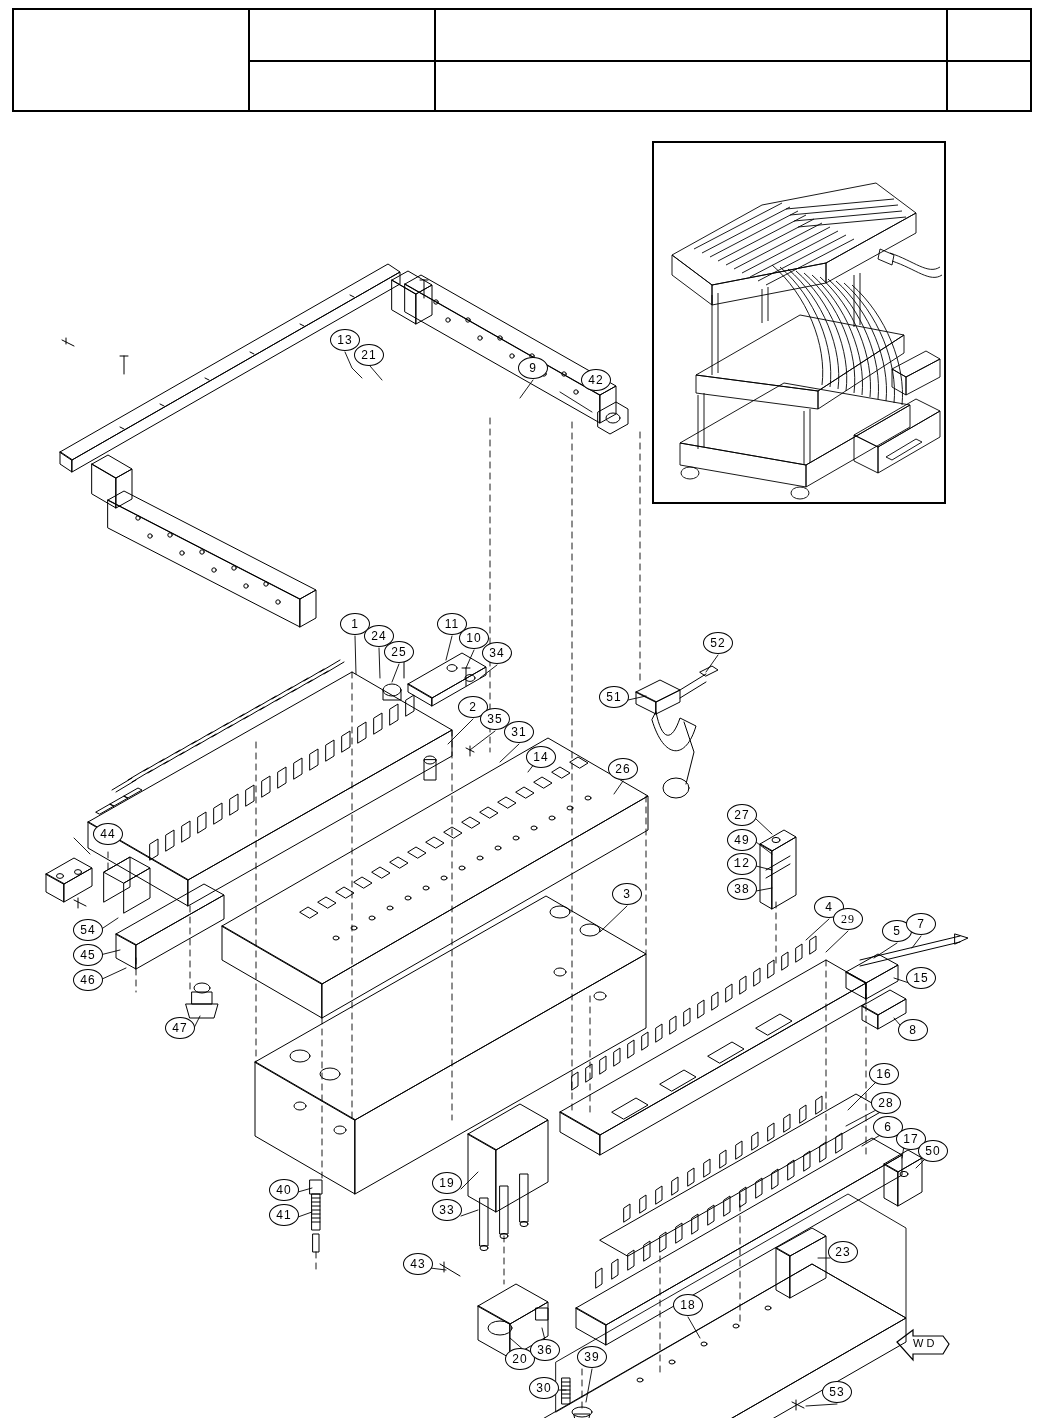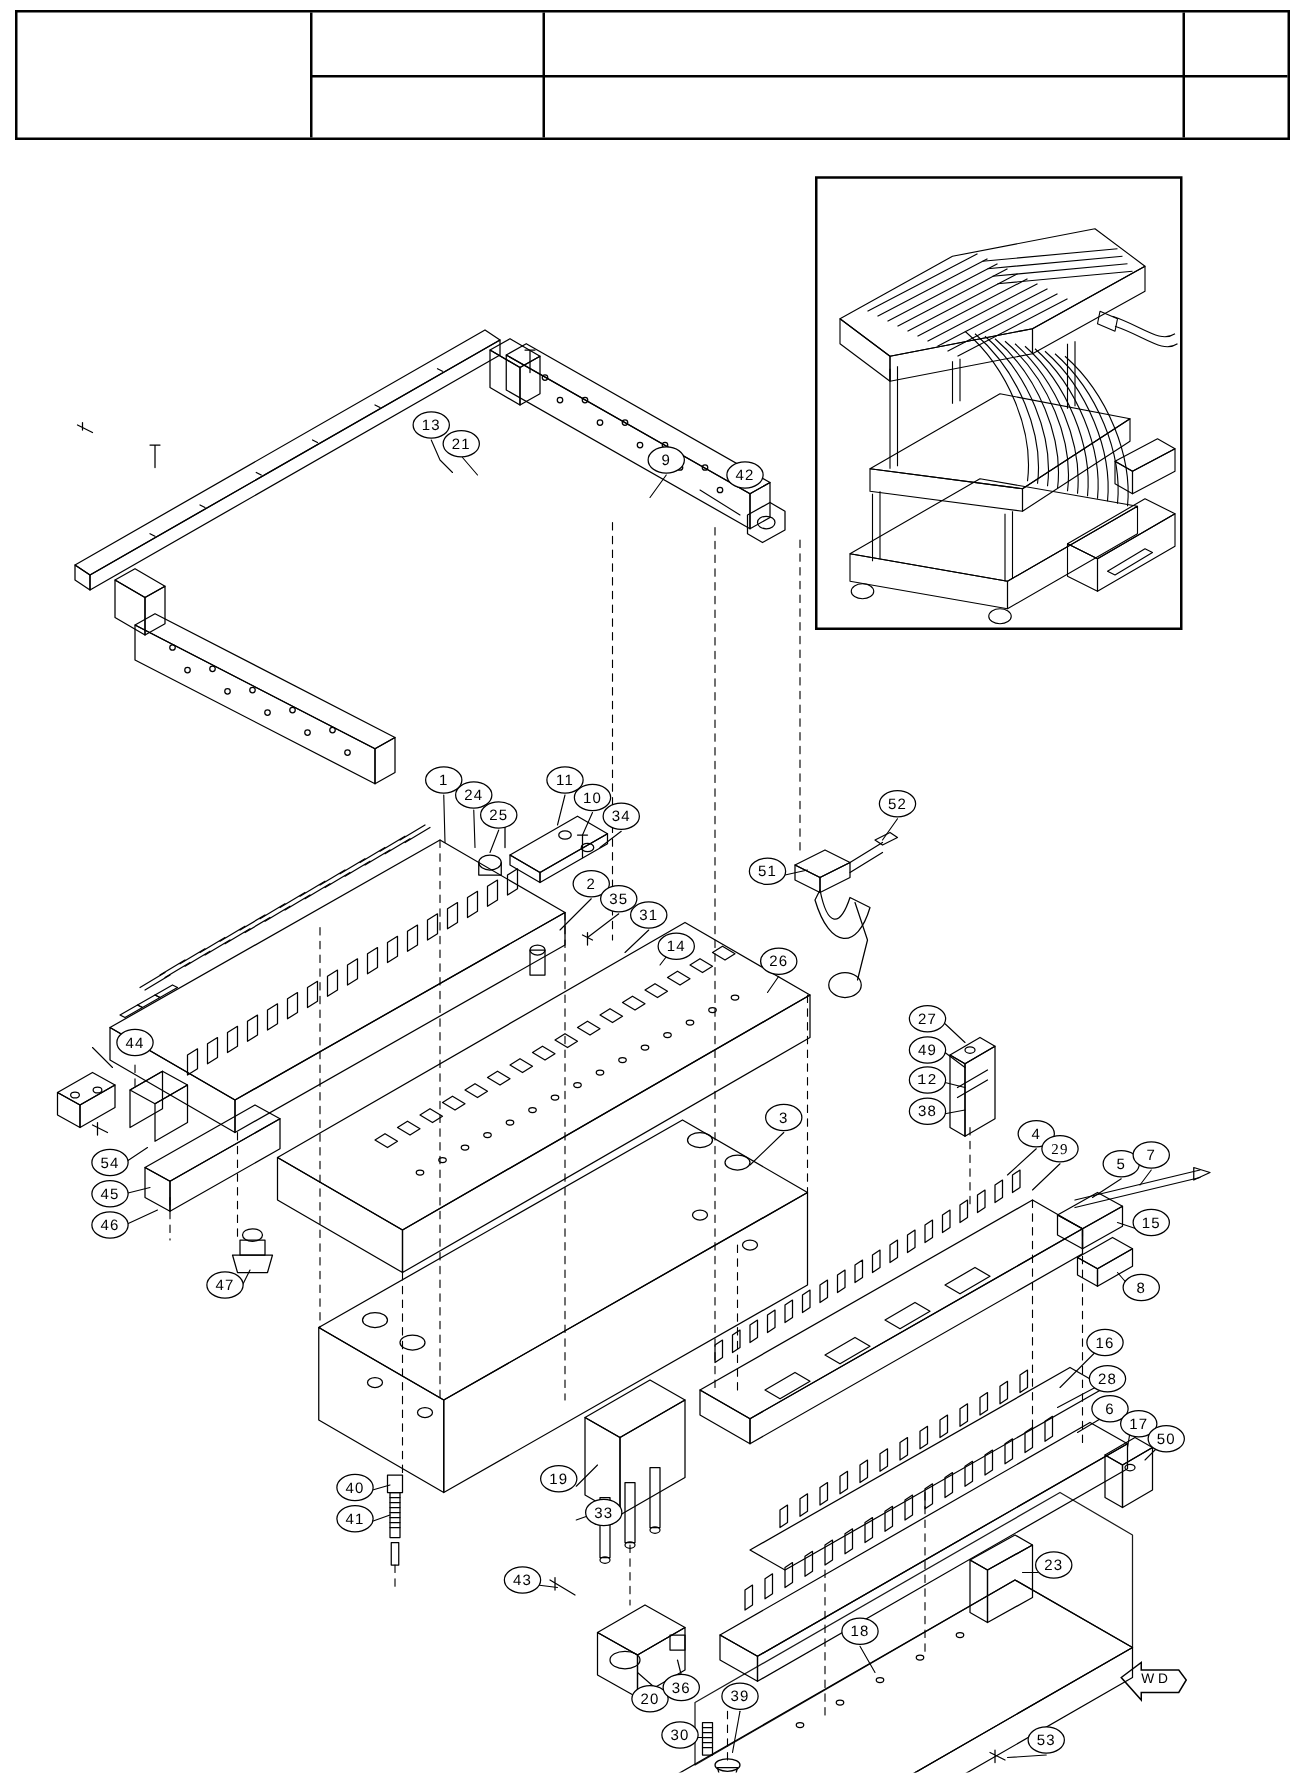--- a/index.html
+++ b/index.html
@@ -577,21 +577,21 @@
       <div class="callout" style="left: 906px; top: 855px;">15</div>
       <div class="callout" style="left: 898px; top: 907px;">8</div>
       <div class="callout" style="left: 869px; top: 951px;">16</div>
       <div class="callout" style="left: 871px; top: 980px;">28</div>
       <div class="callout" style="left: 873px; top: 1004px;">6</div>
       <div class="callout" style="left: 896px; top: 1016px;">17</div>
       <div class="callout" style="left: 918px; top: 1028px;">50</div>
       <div class="callout" style="left: 269px; top: 1067px;">40</div>
       <div class="callout" style="left: 269px; top: 1092px;">41</div>
       <div class="callout" style="left: 432px; top: 1060px;">19</div>
-      <div class="callout" style="left: 432px; top: 1087px; margin-left: 36px;">33</div>
+      <div class="callout" style="left: 432px; top: 1087px;">33</div>
       <div class="callout" style="left: 403px; top: 1141px;">43</div>
       <div class="callout" style="left: 828px; top: 1129px;">23</div>
       <div class="callout" style="left: 673px; top: 1182px;">18</div>
       <div class="callout" style="left: 505px; top: 1236px;">20</div>
       <div class="callout" style="left: 530px; top: 1227px;">36</div>
       <div class="callout" style="left: 577px; top: 1234px;">39</div>
       <div class="callout" style="left: 529px; top: 1265px;">30</div>
       <div class="callout" style="left: 822px; top: 1269px;">53</div>
     </div>
 

